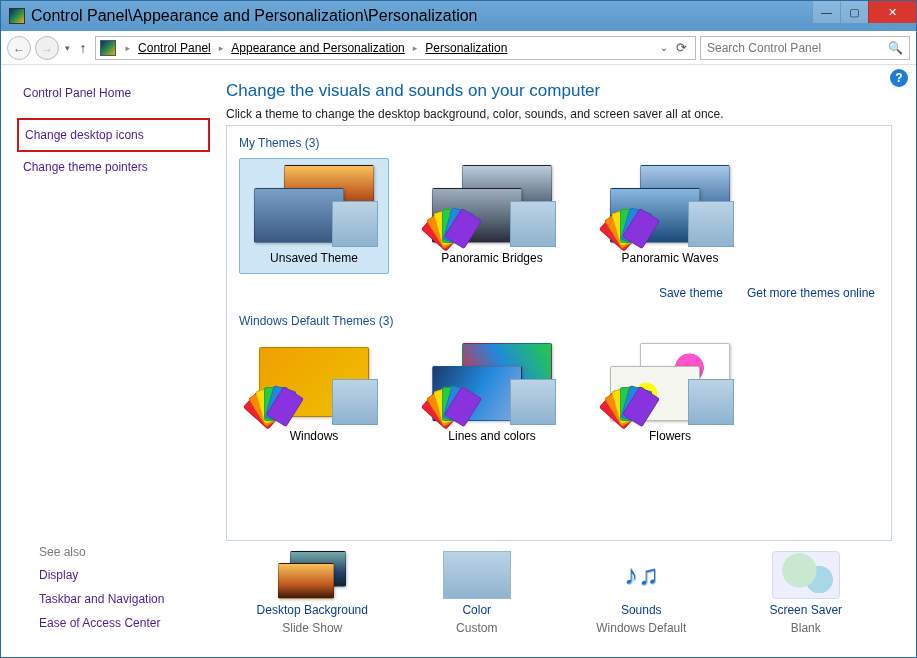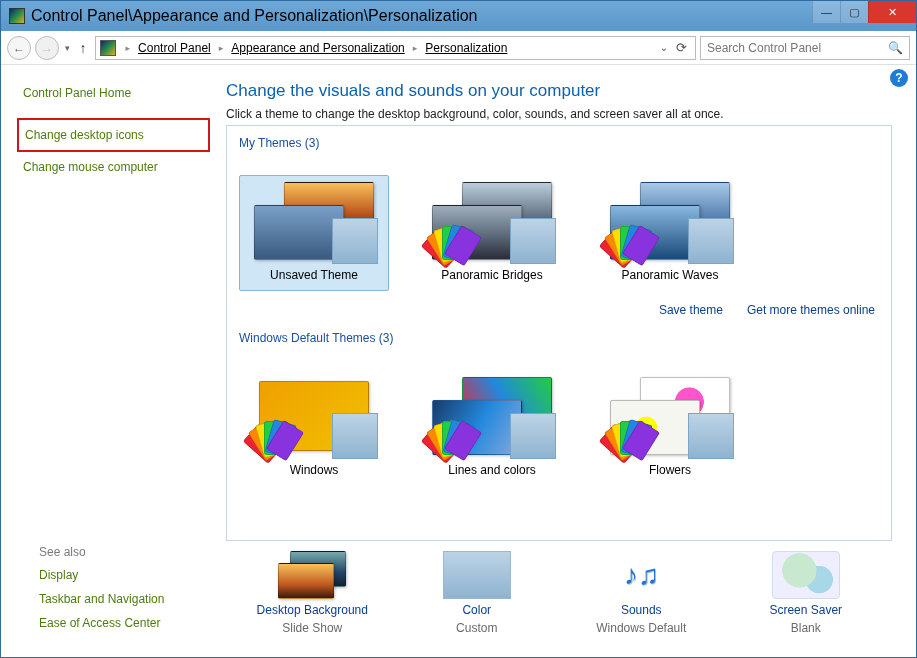--- a/index.html
+++ b/index.html
@@ -22,36 +22,36 @@
   .address .cp-icon { width:16px; height:16px; background: linear-gradient(135deg,#0a2a6a,#2a8a4a,#e0b020); border:1px solid #555; margin-right:4px;}
   .crumb { padding:0 2px; cursor:default;text-decoration:underline;}
   .sep { color:#888; font-size:9px; padding:0 4px;}
   .addr-end { margin-left:auto; display:flex; align-items:center; gap:8px; padding-right:4px; color:#555; font-size:10px;}
   .refresh { font-size:13px; }
   .search { width:210px; height:24px; border:1px solid #bcbcbc; display:flex; align-items:center; padding:0 6px; color:#777; background:#fff; justify-content:space-between;}
   .search .mag { color:#555; font-size:12px;}
   
   .body { flex:1; display:flex; overflow:hidden; }
   .sidebar { width:215px; padding:16px 12px 10px 22px; font-size:12px; display:flex; flex-direction:column; }
-  .sidebar a { color:#4d7c0f; text-decoration:none; display:block; padding:5px 0;}
+  .sidebar a { color:#4c1d95; text-decoration:none; display:block; padding:5px 0;}
   .sidebar .highlight { border:2px solid #d01717; padding:3px 6px; margin:3px -6px; display:inline-block;}
   .see-also { margin-top:auto; padding-bottom:12px;margin-left:16px;}
   .see-also .hdr { color:#7a7a7a; padding-bottom:4px;}
   .content { flex:1; padding:12px 24px 10px 10px; display:flex; flex-direction:column; position:relative; overflow:hidden;}
   .help { position:absolute; right:8px; top:4px; width:18px; height:18px; border-radius:50%; background:#1e7cd6; color:#fff; font-size:12px; font-weight:bold; display:flex; align-items:center; justify-content:center;}
   h1.page-title { color:#0b62b0; font-weight:400; font-size:17px; margin:4px 0 6px 0;}
   .subtitle { font-size:12px; color:#222; margin-bottom:4px;}
   .themes-box { border:1px solid #c7d5e5; flex:1; overflow:hidden; display:flex; }
   .themes-inner { flex:1; overflow-y:auto; padding:6px 10px 8px 10px;}
   .themes-inner::-webkit-scrollbar{width:17px;}
   .themes-inner::-webkit-scrollbar-track{background:#f0f0f0;}
   .themes-inner::-webkit-scrollbar-thumb{background:#c0c0c0;border:1px solid #a0a0a0;}
   .group-title { color:#1a4fa0; font-size:12px; padding:4px 0 6px 2px;}
   .theme-grid { display:flex; gap:28px; flex-wrap:wrap; padding:2px 2px 8px 2px;}
-  .theme-item { width:150px; display:flex; flex-direction:column; align-items:center; font-size:12px; padding:6px 4px 8px 4px; border:1px solid transparent; border-radius:2px;margin-top:17px;}
+  .theme-item { width:150px; display:flex; flex-direction:column; align-items:center; font-size:12px; padding:6px 4px 8px 4px; border:1px solid transparent; border-radius:2px;}
   .theme-item.selected { background:#cfe6f7; border-color:#7fb7e0;}
   .theme-item.selected .label{color:#000;}
   .thumb { width:120px; height:78px; position:relative; margin-bottom:8px;}
   .pane { position:absolute; border:1px solid rgba(0,0,0,0.25); border-radius:2px; box-shadow:1px 1px 3px rgba(0,0,0,0.25);}
   .pane.back { width:90px; height:55px; right:0; top:0;}
   .pane.front{ width:90px; height:55px; left:0; bottom:0;}
   .pane.single{ width:110px; height:70px; left:5px; top:4px;}
   .swatch { position:absolute; width:46px; height:46px; right:-4px; bottom:-4px; border:1px solid #7aa7c9; background:linear-gradient(#bcd3e6,#8fb3d0);}
   .fan { position:absolute; width:40px; height:40px; left:2px; bottom:-2px; }
   .fan span { position:absolute; width:24px; height:34px; border-radius:3px; left:8px; bottom:2px; transform-origin: 50% 100%; border:1px solid rgba(0,0,0,0.15);}
@@ -128,21 +128,21 @@
   </div>
 
   <div class="body">
 
     <div class="sidebar">
       <a>Control Panel Home</a>
       <div style="height:10px"></div>
       <span class="highlight">
           <a>Change desktop icons</a>
         </span>
-      <a>Change mouse computer</a>
+      <a>Change theme pointers</a>
 
       <div class="see-also">
         <div class="hdr">See also</div>
         <a>Display</a>
         <a>Taskbar and Navigation</a>
         <a>Ease of Access Center</a>
       </div>
     </div>
 
     <div class="content">

